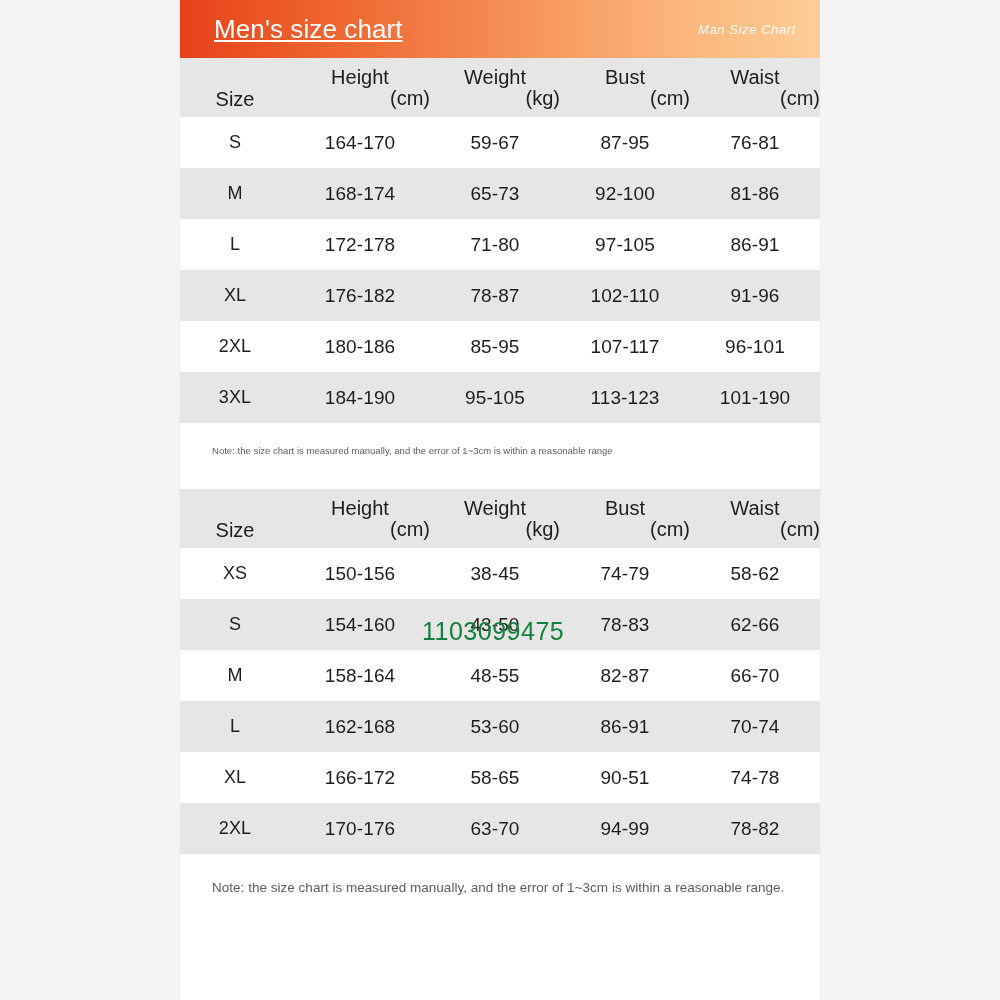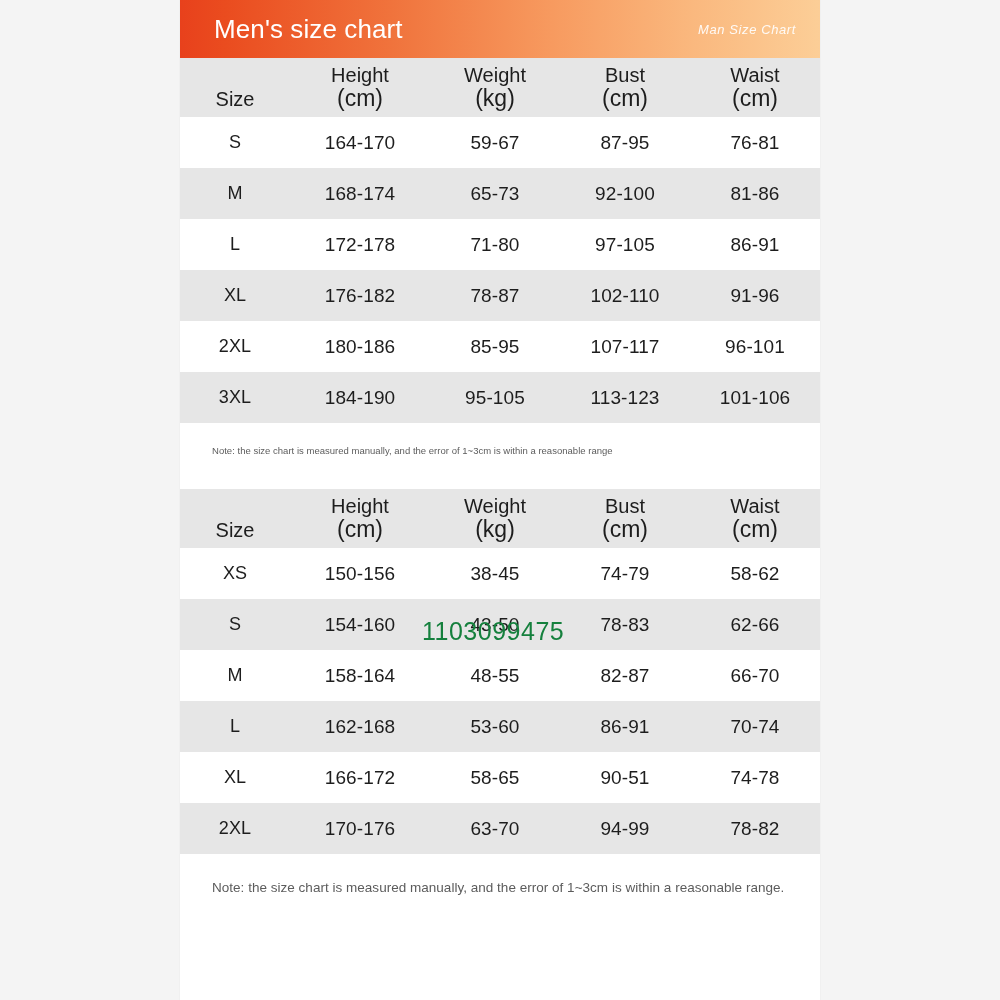--- a/index.html
+++ b/index.html
@@ -48,20 +48,21 @@
     padding: 0 18px 0 34px;
   }
 
   .chart-header .title {
     color: #ffffff;
     font-size: 26px;
     font-weight: 400;
     letter-spacing: 0.1px;
     line-height: 1;
     white-space: nowrap;
+    text-decoration: underline;
   }
 
   .chart-header .subtitle {
     margin-left: auto;
     color: #ffffff;
     font-size: 13px;
     font-weight: 400;
     letter-spacing: 0.6px;
     opacity: 0.92;
     white-space: nowrap;
@@ -91,22 +92,23 @@
   thead th {
     height: 52px;
     font-size: 20px;
     line-height: 1.05;
     vertical-align: middle;
     padding-top: 2px;
   }
 
   thead th .unit {
     display: block;
-    font-size: 23px;
+    font-size: 20px;
     line-height: 1.05;
+    text-align: right;
   }
 
   thead th.size-col {
     vertical-align: bottom;
     padding-bottom: 7px;
     font-size: 20px;
     text-align: center;
   }
 
   tbody tr {
@@ -244,21 +246,21 @@
             <td>180-186</td>
             <td>85-95</td>
             <td>107-117</td>
             <td>96-101</td>
           </tr>
           <tr class="even">
             <td class="size-col">3XL</td>
             <td>184-190</td>
             <td>95-105</td>
             <td>113-123</td>
-            <td>101-106</td>
+            <td>101-190</td>
           </tr>
         </tbody>
       </table>
 
       <div class="note note-men">Note: the size chart is measured manually, and the error of 1~3cm is within a reasonable range</div>
     </div>
 
     <div class="chart-block">
 
       <table class="size-table">

